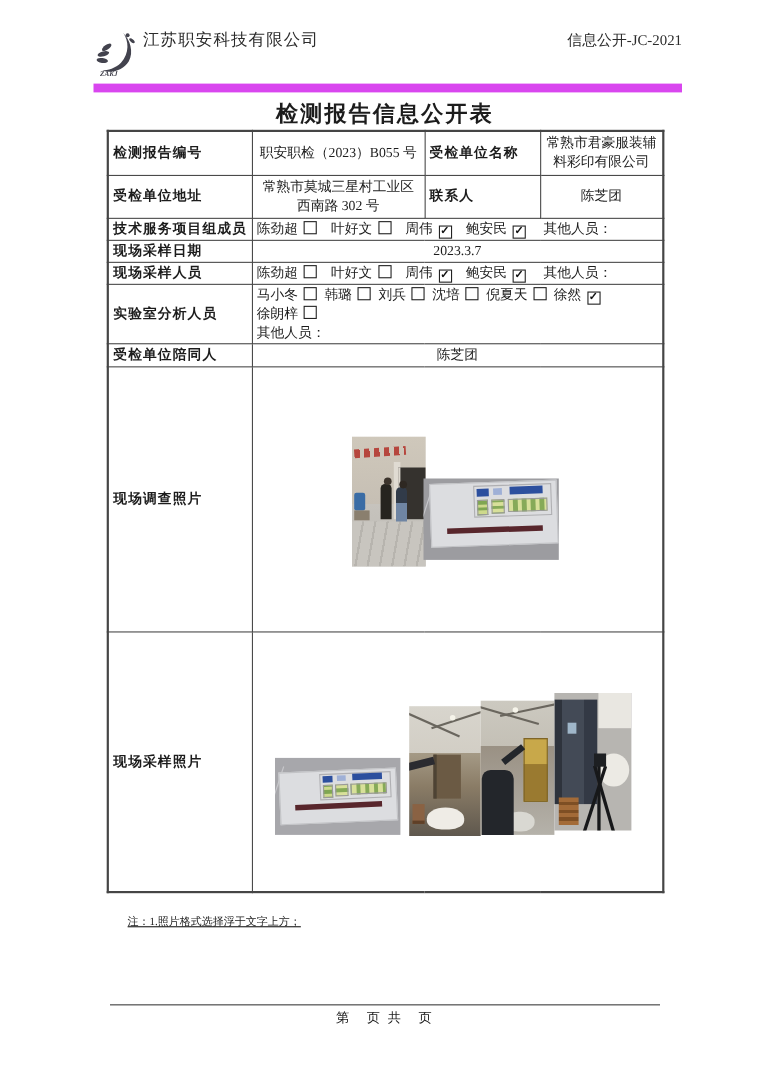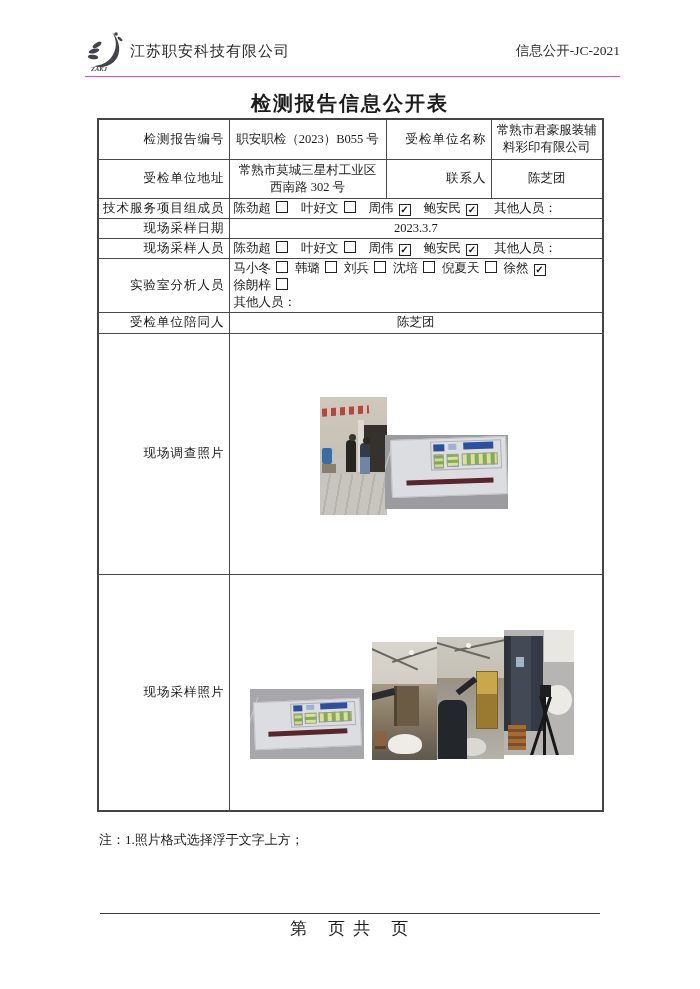--- a/index.html
+++ b/index.html
@@ -5,22 +5,22 @@
   html,body { margin:0; padding:0; background:#ffffff; }
   .page {
     position:relative; width:700px; height:989px; background:#ffffff;
     font-family:"Liberation Serif","DejaVu Serif",serif; color:#1c1c1c;
     overflow:hidden;
   }
 
   
   .header {
     position:absolute; left:85px; right:80px; top:28px; height:46px;
-    border-bottom:1px solid #d946ef;
-    display:flex; align-items:center; padding-bottom:2px;
+    border-bottom:8px solid #d946ef;
+    display:flex; align-items:flex-start; padding-bottom:2px;
   }
   .logo { width:42px; height:42px; margin-right:3px; flex:0 0 auto; }
   .company-name { font-size:15px; letter-spacing:1px; color:#2b2b2b; line-height:18px; }
   .header-spacer { flex:1; }
   .doc-code { font-size:13.5px; color:#2b2b2b; line-height:18px; }
 
   
   .title {
     position:absolute; top:90px; left:0; width:100%;
     text-align:center; font-size:20px; font-weight:bold; letter-spacing:2px;
@@ -29,21 +29,21 @@
   
   table.main {
     position:absolute; left:97px; top:118px; width:505px;
     border-collapse:collapse; table-layout:fixed;
     border:2px solid #454545;
   }
   table.main td {
     border:1px solid #4a4a4a; font-size:12.5px; padding:1px 4px;
     vertical-align:middle; overflow:hidden;
   }
-  td.lab { text-align:right; letter-spacing:1px; }
+  td.lab { text-align:left; letter-spacing:1px;font-weight:bold; }
   td.val-c { text-align:center; }
   td.val-l { text-align:left; padding-left:9px; }
   .member { white-space:nowrap; margin-right:13px; }
   .member-tight .member { margin-right:7px; }
   .cb {
     display:inline-block; width:10px; height:10px; border:1.4px solid #222;
     margin-left:5px; vertical-align:-1px; line-height:9px; font-size:10px;
     text-align:center; font-weight:bold; color:#111;
   }
   .others-line { display:block; }
@@ -138,25 +138,25 @@
     background:#eceae4; border-radius:50%; }
   .mc-tubes { position:absolute; left:6%; bottom:4%; width:26%; height:20%;
     background:repeating-linear-gradient(0deg,#a36b38 0 4px,#7e4f24 4px 7px); }
   .tripod-head { position:absolute; left:52%; top:44%; width:16%; height:10%; background:#1d1f22; }
   .tri-leg { position:absolute; background:#17181a; width:2.5px; height:52%; top:52%; }
   .leg-a { left:50%; transform:rotate(18deg); }
   .leg-b { left:64%; transform:rotate(-16deg); }
   .leg-c { left:57%; }
 
   
-  .note { position:absolute; left:99px; top:831px; font-size:13px; }
+  .note { position:absolute; left:116px; top:831px; font-size:10px;text-decoration:underline; }
   .footer-line { position:absolute; left:100px; right:100px; top:913px;
     border-top:1.5px solid #3d3d3d; }
   .footer-text { position:absolute; top:917px; left:0; width:100%; text-align:center;
-    font-size:17px; letter-spacing:2px; }
+    font-size:12px; letter-spacing:2px; }
 </style>
 </head>
 <body>
 
 <div class="page">
 
   <div class="header">
     <svg class="logo" viewBox="0 0 42 42">
       <path d="M27 2 C 32 9 33 20 25 29 C 20 34 13 36 8 36 C 17 39 27 36 32 28 C 37 19 33 8 27 2 Z" fill="#43434e"></path>
       <ellipse cx="12" cy="15" rx="5" ry="2.2" fill="#43434e" transform="rotate(-35 12 15)"></ellipse>

